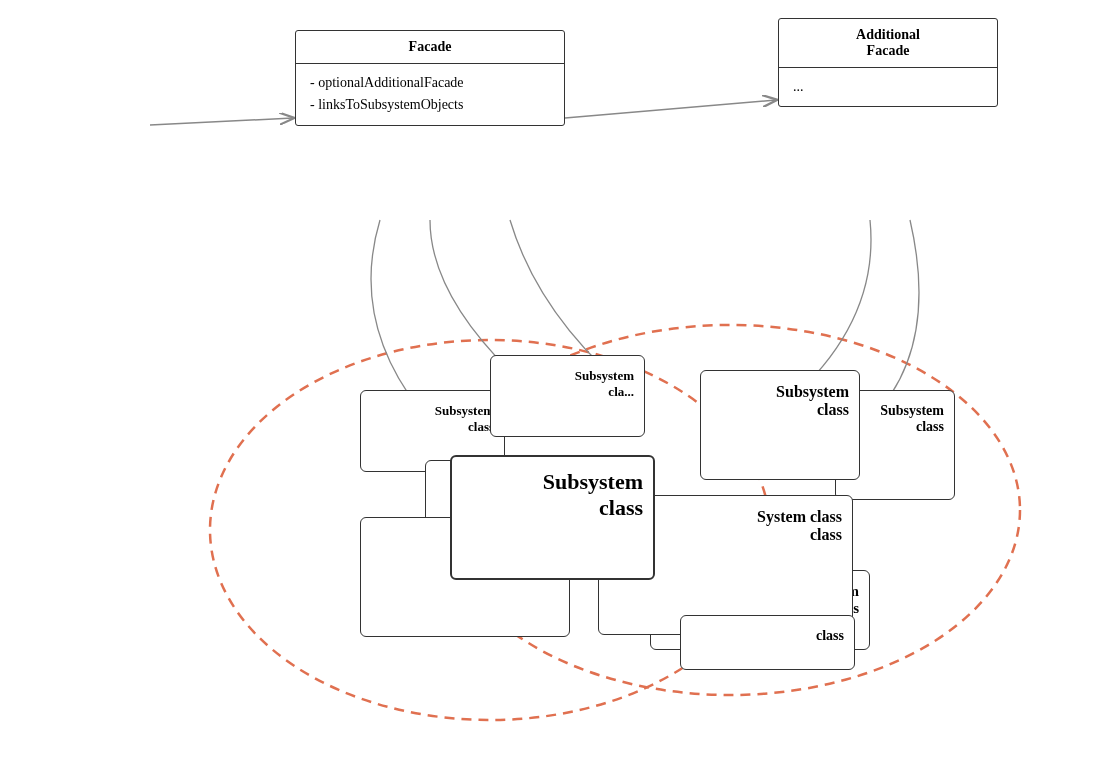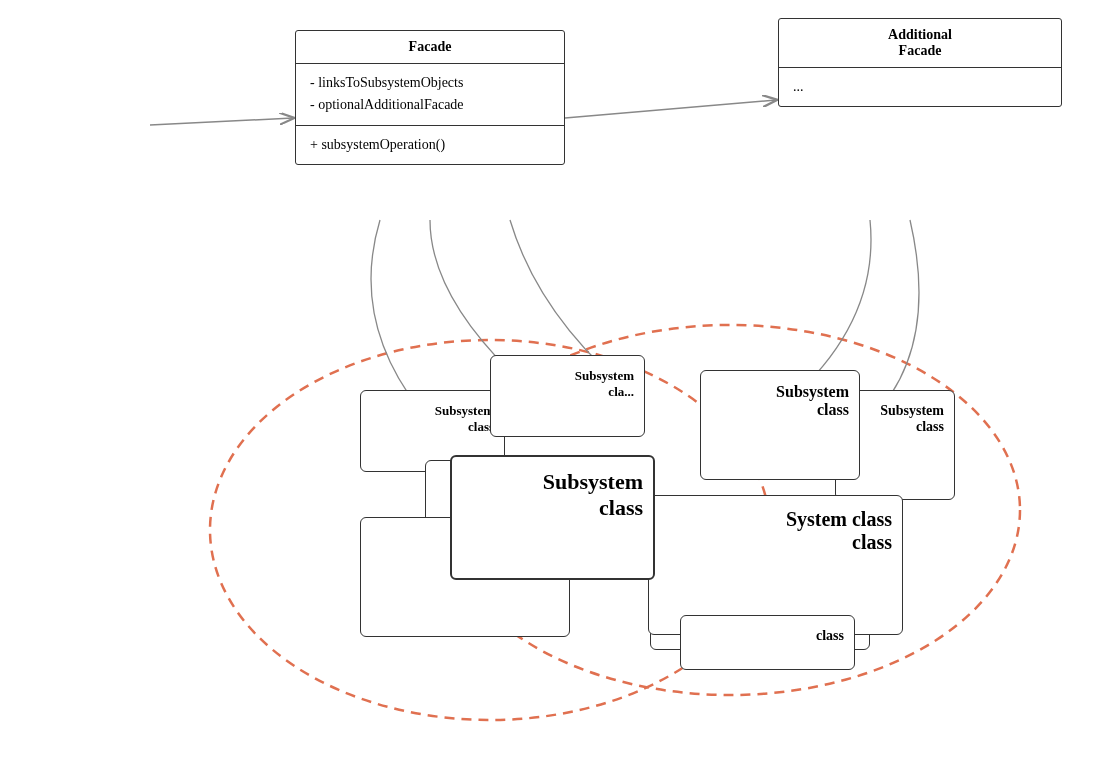--- a/index.html
+++ b/index.html
@@ -52,21 +52,21 @@
     .facade-box {
       left: 295px;
       top: 30px;
       width: 270px;
     }
 
     
     .additional-facade-box {
       left: 778px;
       top: 18px;
-      width: 284px;
+      width: 220px;
     }
 
     
     .sub-box {
       position: absolute;
       background: #fff;
       border: 1.5px solid #333;
       border-radius: 6px;
       text-align: right;
       font-size: 14px;
@@ -115,25 +115,22 @@
 
     <path d="M 870 220 Q 880 320 790 400" fill="none" stroke="#888" stroke-width="1.3" marker-end="url(#arrowhead-open)"></path>
     <path d="M 910 220 Q 940 350 870 420" fill="none" stroke="#888" stroke-width="1.3" marker-end="url(#arrowhead-open)"></path>
 
   </svg>
 
 
   <div class="uml-box facade-box">
     <div class="header">Facade</div>
     <div class="section">
+      <div>- optionalAdditionalFacade</div>
       <div>- linksToSubsystemObjects</div>
-      <div>- optionalAdditionalFacade</div>
-    </div>
-    <div class="section">
-      <div>+ subsystemOperation()</div>
     </div>
   </div>
 
   <div class="uml-box additional-facade-box">
     <div class="header" style="white-space: pre-line;">Additional
 Facade</div>
     <div class="section">
       <div>...</div>
     </div>
   </div>
@@ -155,21 +152,21 @@
   </div>
 
   <div class="sub-box" style="left:450px; top:455px; width:205px; height:125px; font-size:22px; font-weight:bold; z-index:7; border-width:2px;">
     <span>Subsystem<br>class</span>
   </div>
 
   <div class="sub-box" style="left:360px; top:517px; width:210px; height:120px; font-size:17px; z-index:6;">
     <span>Subsystem<br>class</span>
   </div>
 
-  <div class="sub-box" style="left:648px; top:495px; width:255px; height:140px; font-size:20px; z-index:5;">
+  <div class="sub-box" style="left:598px; top:495px; width:255px; height:140px; font-size:16px; z-index:5;">
     <span>System class<br>class</span>
   </div>
 
   <div class="sub-box" style="left:835px; top:390px; width:120px; height:110px; font-size:14px; z-index:3;">
     <span>Subsystem<br>class</span>
   </div>
 
   <div class="sub-box" style="left:650px; top:570px; width:220px; height:80px; font-size:15px; z-index:4;">
     <span>system<br>class</span>
   </div>

